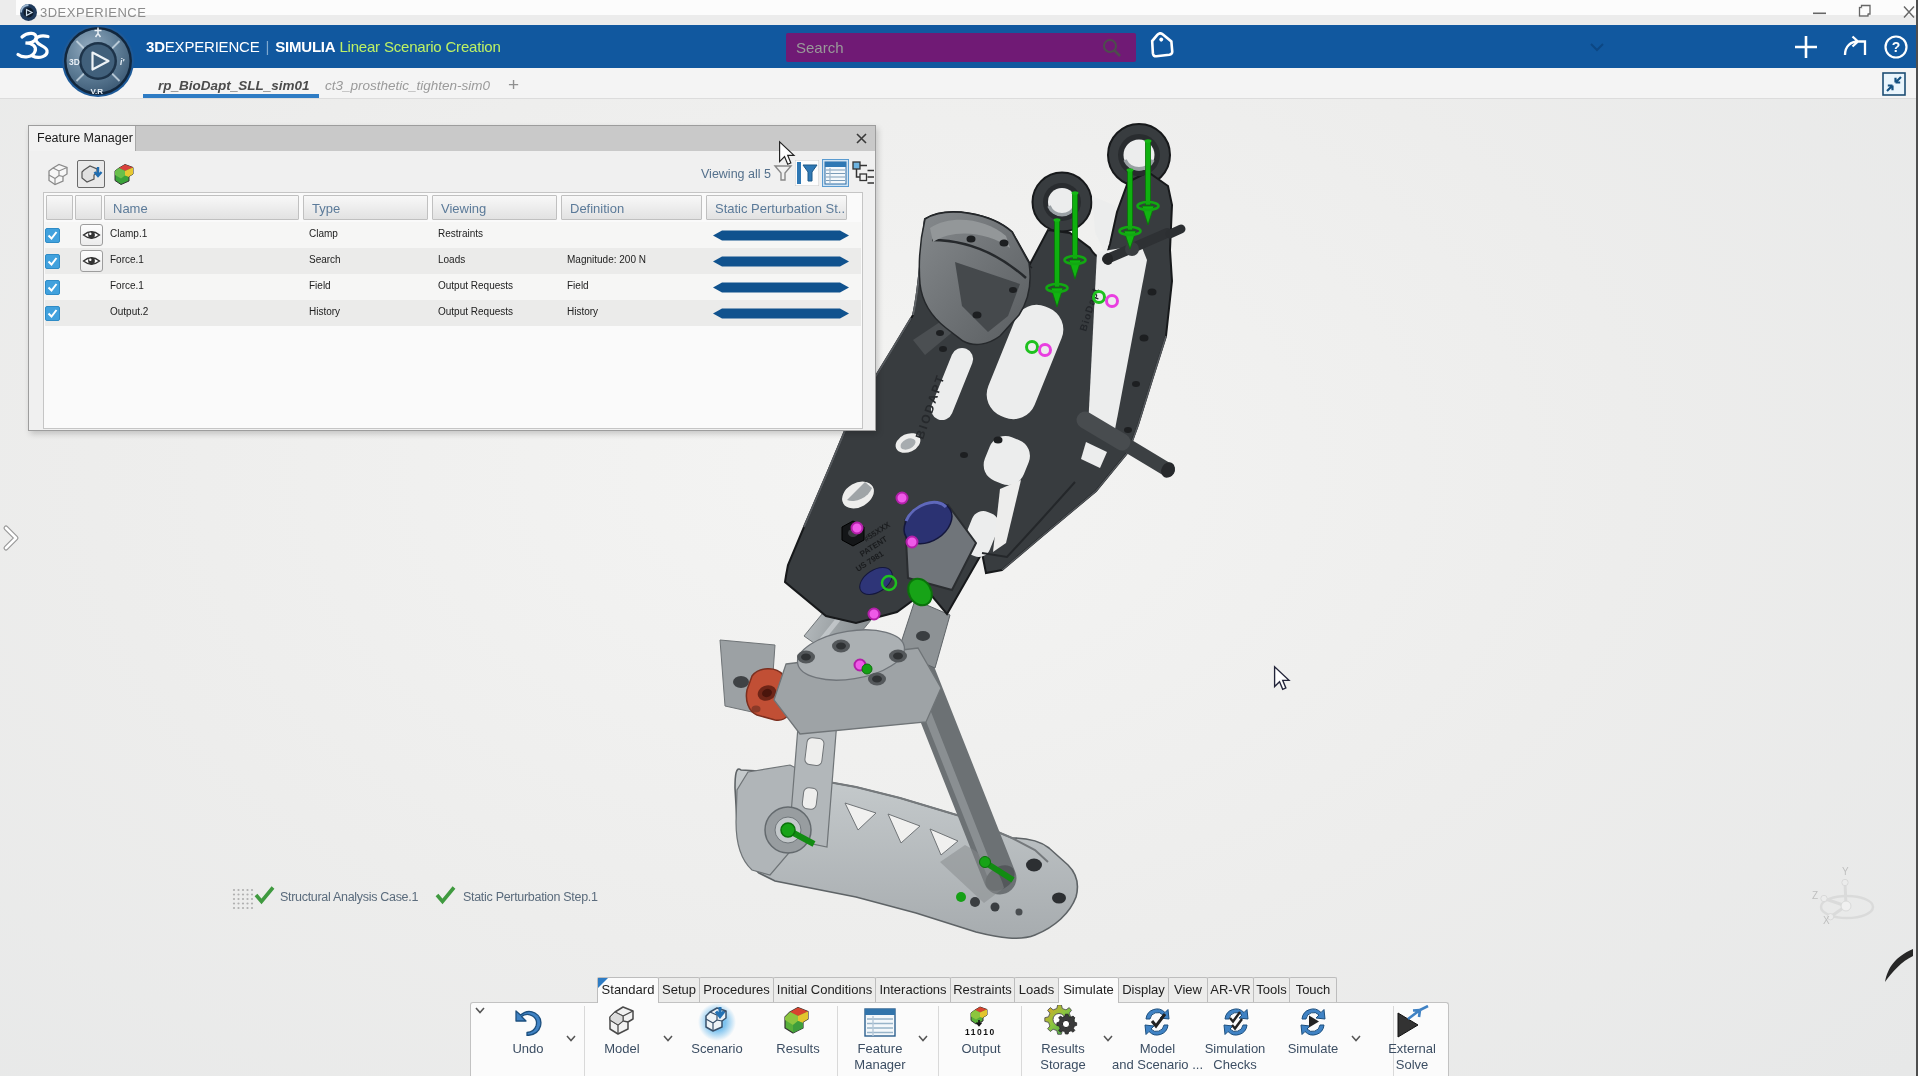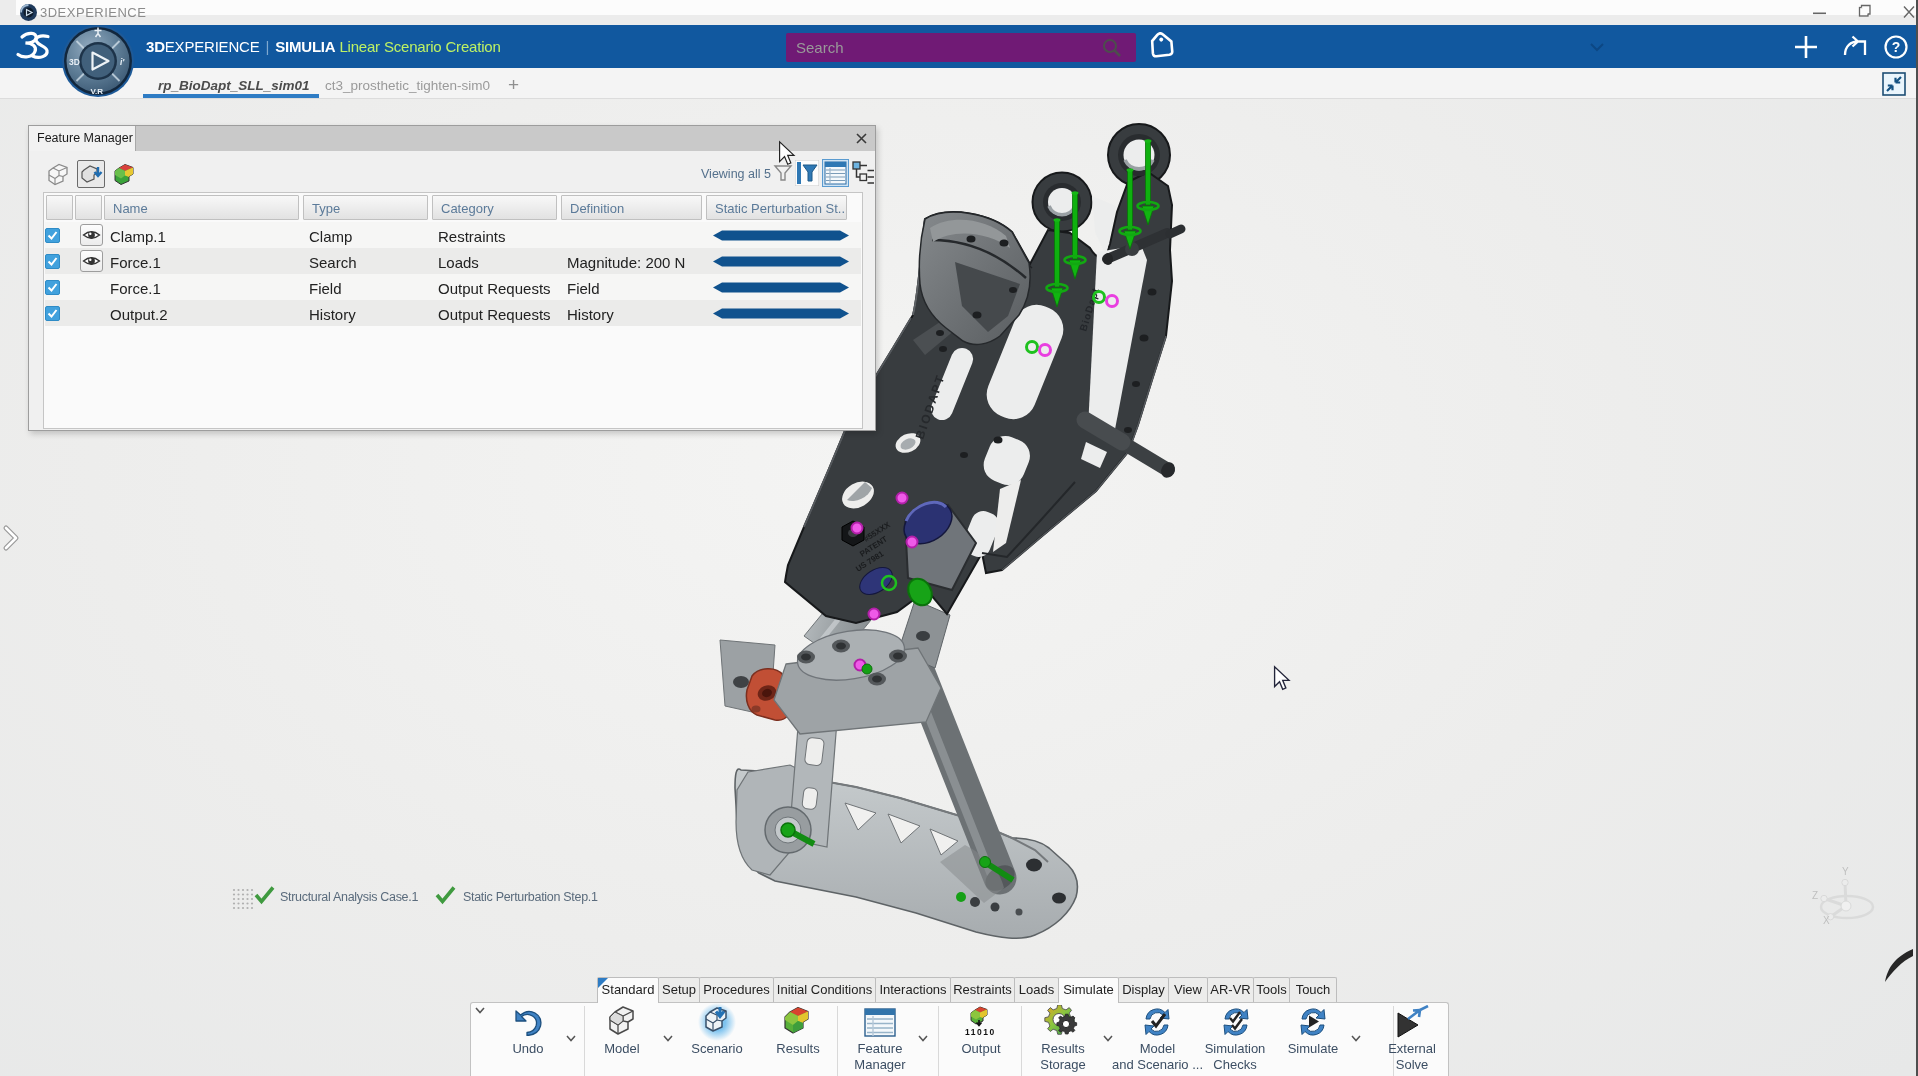--- a/index.html
+++ b/index.html
@@ -17,21 +17,21 @@
     background:radial-gradient(ellipse 1400px 900px at 45% 38%, #f4f4f3 0%, #ededec 55%, #e7e8e8 100%); z-index:1; }
 
   
   .brand { position:absolute; left:146px; top:13px; font-size:15px; color:#ffffff; z-index:31; letter-spacing:-0.2px;}
   .brand b { font-weight:bold; }
   .brand .lighter { color:#bef264; font-weight:normal; }
   .brand .sep { color:#7ea8cf; padding:0 6px; font-weight:normal;}
 
   
   .doctab1 { position:absolute; left:158px; top:78px; font-size:13.5px; font-style:italic; font-weight:bold; color:#4c4c4c; z-index:31; }
-  .doctab2 { position:absolute; left:325px; top:78px; font-size:13.5px; color:#9a9a9a; z-index:31; }
+  .doctab2 { position:absolute; left:325px; top:78px; font-size:13.5px; font-style:italic; color:#9a9a9a; z-index:31; }
   .tabplus { position:absolute; left:508px; top:74px; font-size:19px; color:#8f8f8f; z-index:31; }
   .tabunderline { position:absolute; left:143px; top:94px; width:176px; height:4px; background:#2e7cc4; z-index:31; }
 
   
   #searchbox { position:absolute; left:786px; top:33px; width:350px; height:29px; background:#701a75; border-radius:2px; z-index:31; }
   #searchbox .ph { position:absolute; left:10px; top:6px; font-size:15px; color:#999; }
 
   
   #fm { position:absolute; left:28px; top:125px; width:848px; height:306px; z-index:10;
         background:#f0f0f0; border:1px solid #9d9d9d; box-shadow:2px 3px 6px rgba(0,0,0,0.18);}
@@ -43,21 +43,21 @@
   .fm-btn.sel { border:1px solid #6a6a6a; background:#e9e9e9; border-radius:2px;}
   .viewing { position:absolute; left:672px; top:41px; font-size:12.5px; color:#54708c; }
 
   
   #fmtable { position:absolute; left:14px; top:66px; width:820px; height:237px; background:#fafafa; border:1px solid #c5c5c5;}
   .hcell { position:absolute; top:2px; height:25px; background:linear-gradient(#f8f8f8,#e2e2e2); border:1px solid #c0c0c0; border-radius:1px; font-size:13px; }
   .hcell span { position:absolute; left:8px; top:5px; color:#5b7a99; white-space:nowrap; overflow:hidden; max-width:130px; display:block;}
   .row { position:absolute; left:1px; width:816px; height:26px; }
   .row.odd { background:#f6f6f5; }
   .row.even { background:#ebebea; }
-  .ctext { position:absolute; top:6px; font-size:15px; color:#222; }
+  .ctext { position:absolute; top:6px; font-size:10px; color:#222; }
   .cbox { position:absolute; left:0px; top:6px; width:15px; height:15px; background:#41a1dd; border:1px solid #2e8bc6; border-radius:2px; color:#fff; font-size:13px; line-height:14px; text-align:center; font-weight:bold;}
   .eyebtn { position:absolute; left:35px; top:2px; width:23px; height:22px; border:1px solid #9d9d9d; border-radius:3px; background:linear-gradient(#fdfdfd,#ececec); }
   .pbar { position:absolute; left:668px; top:8px; }
 
   
   #ribbon { position:absolute; left:470px; top:1002px; width:979px; height:74px; background:#fbfbfb; border:1px solid #c2c2c2; border-bottom:none; border-radius:3px 3px 0 0; z-index:10;}
   .rtab { position:absolute; top:977px; height:25px; background:#ececeb; border:1px solid #bdbdbd; border-bottom:none; font-size:13px; color:#222; text-align:center; z-index:11; padding-top:4px; border-radius:2px 2px 0 0;}
   .rtab.active { background:#fbfbfb; height:26px; z-index:12;}
   .rsep { position:absolute; top:1006px; width:1px; height:70px; background:#d9d9d9; z-index:12; }
   .rlabel { position:absolute; font-size:13px; color:#3c4e63; text-align:center; z-index:12; line-height:16px;}
@@ -422,21 +422,21 @@
   <div id="fmtable">
     <div class="hcell" style="left:2px;width:27px"></div>
     <div class="hcell" style="left:31px;width:27px"></div>
     <div class="hcell" style="left:60px;width:195px">
         <span>Name</span>
       </div>
     <div class="hcell" style="left:259px;width:125px">
         <span>Type</span>
       </div>
     <div class="hcell" style="left:388px;width:125px">
-        <span>Category</span>
+        <span>Viewing</span>
       </div>
     <div class="hcell" style="left:517px;width:141px">
         <span>Definition</span>
       </div>
     <div class="hcell" style="left:662px;width:141px">
         <span>Static Perturbation St...</span>
       </div>
 
     <div class="row odd" style="top:29px">
       <div class="cbox">

